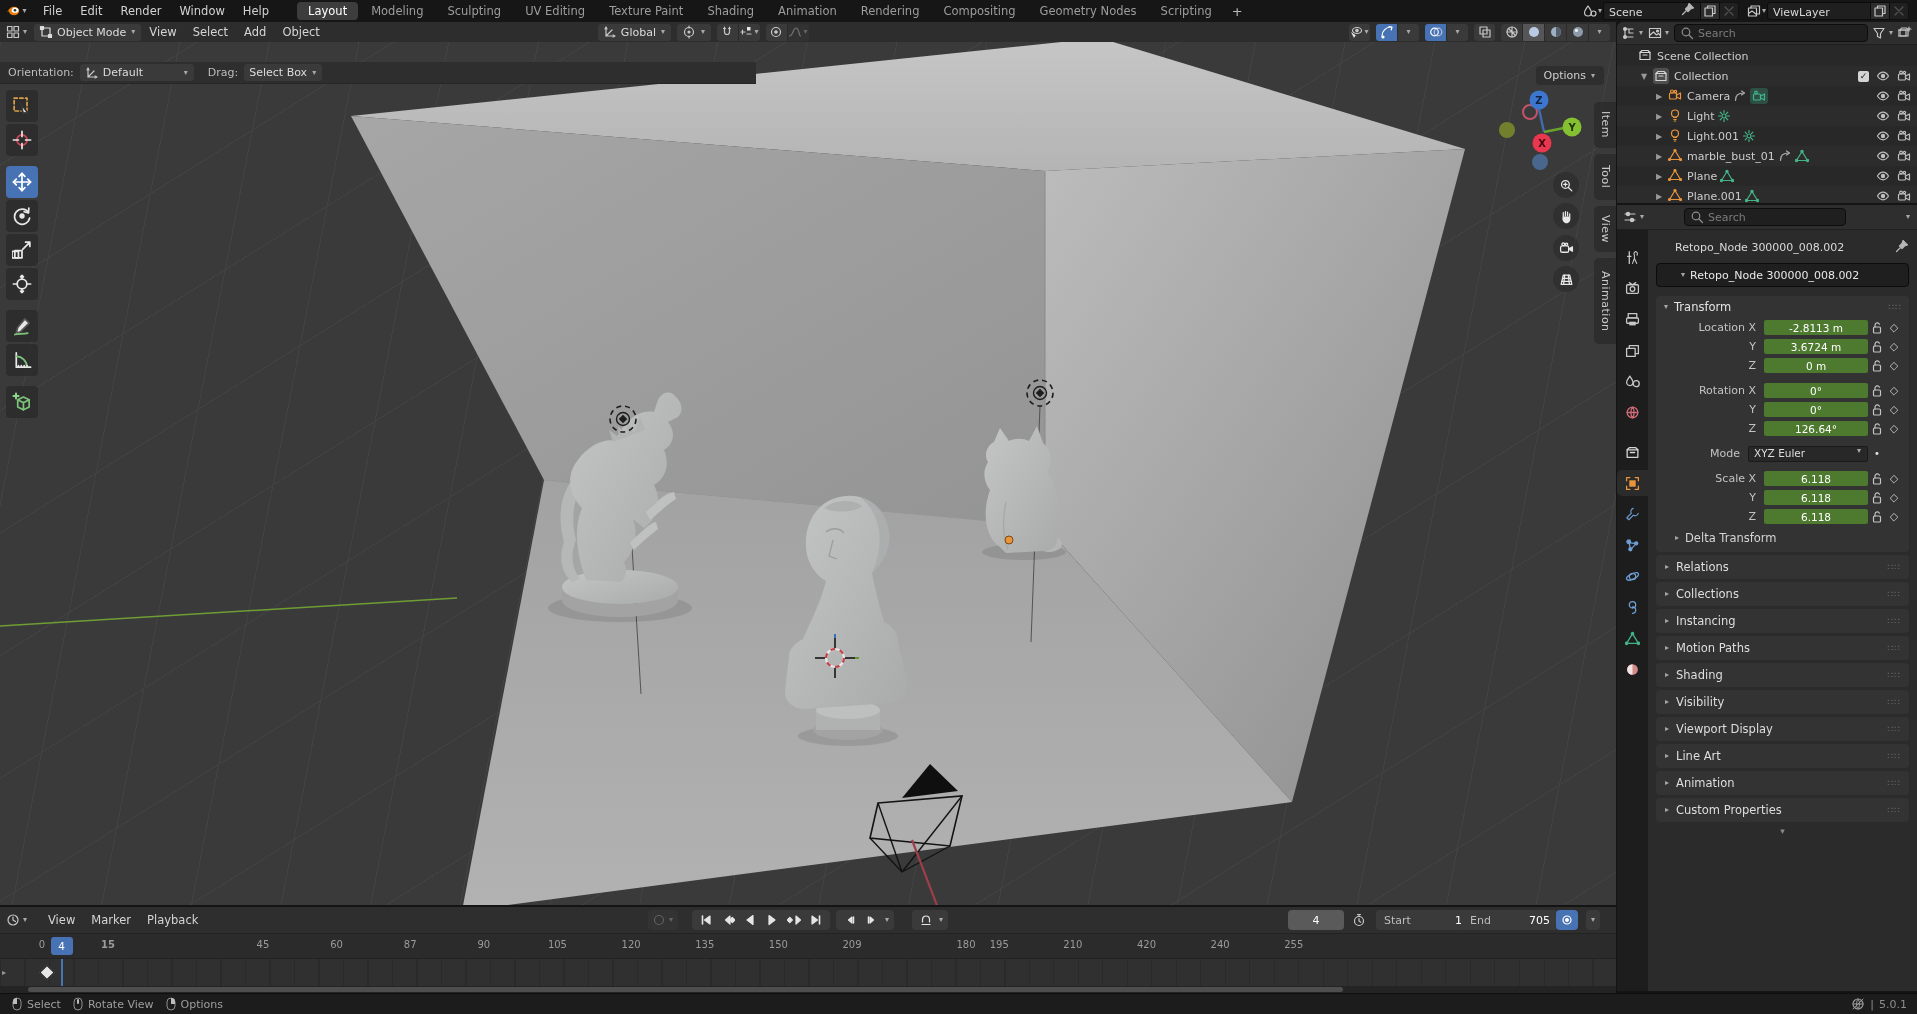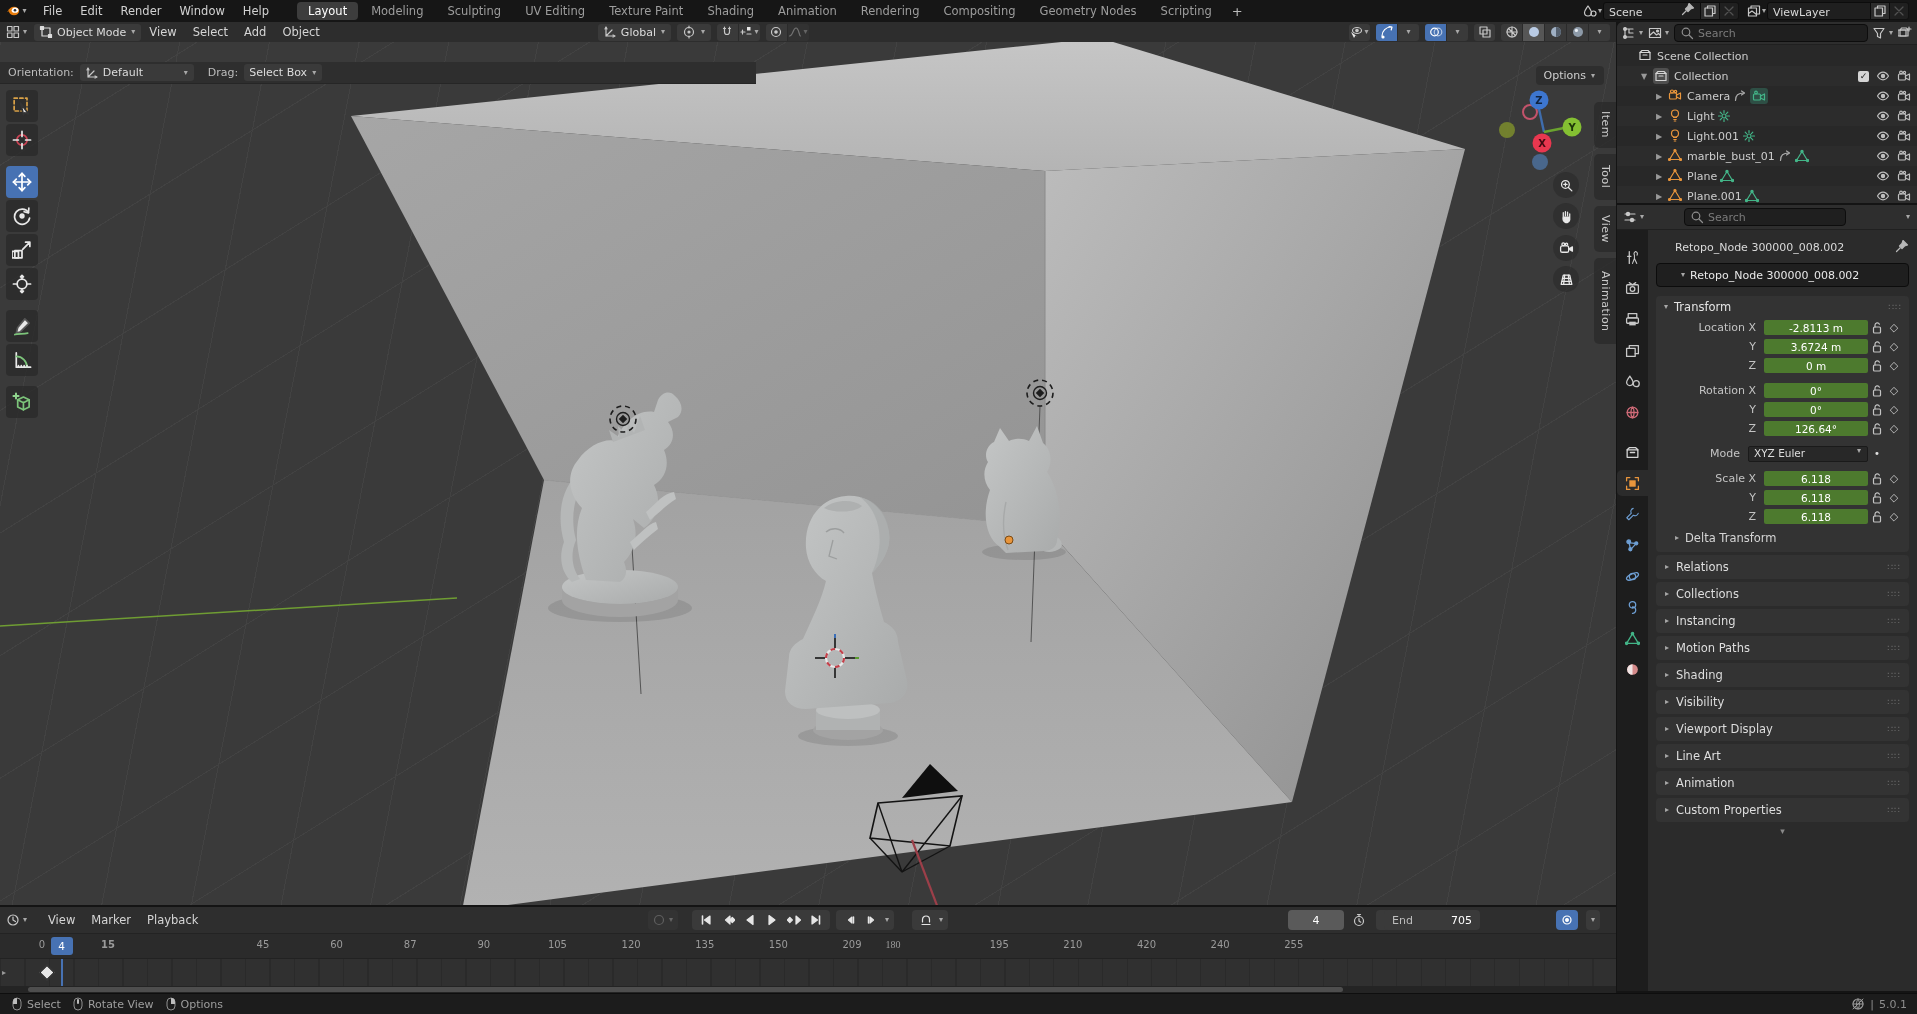--- a/index.html
+++ b/index.html
@@ -793,21 +793,21 @@
               <svg viewBox="0 0 14 14" fill="none" stroke="#c8c8c8" stroke-width="1.2" stroke-linecap="round" stroke-linejoin="round">
                 <circle cx="7" cy="8" r="4.5"></circle>
                 <path d="M7,5.5 L7,8 L8.8,9.2 M5.5,1.5 L8.5,1.5 M7,1.5 L7,3.5"></path>
               </svg>
             </i>
           </span>
         <span class="abs tpill" style="left:1376px;width:78px;justify-content:space-between;padding:0 8px">
           <span style="color:#bdbdbd">Start</span>
           <span style="color:#fff">1</span>
           </span>
-        <span class="abs tpill" style="left:1384px;width:80px;justify-content:space-between;padding:0 8px">
+        <span class="abs tpill" style="left:1462px;width:80px;justify-content:space-between;padding:0 8px">
           <span style="color:#bdbdbd">End</span>
           <span style="color:#fff">705</span>
           </span>
         <span class="abs tpill" style="left:1556px;background:#4772b3">
             <i data-icon="autokey">
               <svg viewBox="0 0 14 14" fill="none" stroke="#fff" stroke-width="1.2" stroke-linecap="round" stroke-linejoin="round">
                 <circle cx="7" cy="7" r="4"></circle>
                 <circle cx="7" cy="7" r="1.4" fill="#fff"></circle>
               </svg>
             </i>
@@ -822,21 +822,21 @@
           <span class="tick" style="left: 189.27px; margin-top: 36px;">30</span>
           <span class="tick" style="left: 262.905px;">45</span>
           <span class="tick" style="left: 336.54px;">60</span>
           <span class="tick" style="left: 410.175px;">87</span>
           <span class="tick" style="left: 483.81px;">90</span>
           <span class="tick" style="left: 557.445px;">105</span>
           <span class="tick" style="left: 631.08px;">120</span>
           <span class="tick" style="left: 704.715px;">135</span>
           <span class="tick" style="left: 778.35px;">150</span>
           <span class="tick" style="left: 851.985px;">209</span>
-          <span class="tick" style="left: 893px; font-family: Liberation Serif, serif;">180</span>
+          <span class="tick" style="left: 966px;">180</span>
           <span class="tick" style="left: 999.255px;">195</span>
           <span class="tick" style="left: 1072.89px;">210</span>
           <span class="tick" style="left: 1146.52px;">420</span>
           <span class="tick" style="left: 1220.16px;">240</span>
           <span class="tick" style="left: 1293.79px;">255</span>
           <div id="curframe" style="left: 61.636px;">4</div>
         </div>
       <div id="tracks">
         <span style="position:absolute;left:2px;top:9px;color:#9a9a9a;font-size:8px">▸</span>
         <div id="playhead" style="left: 61.636px;"></div>

